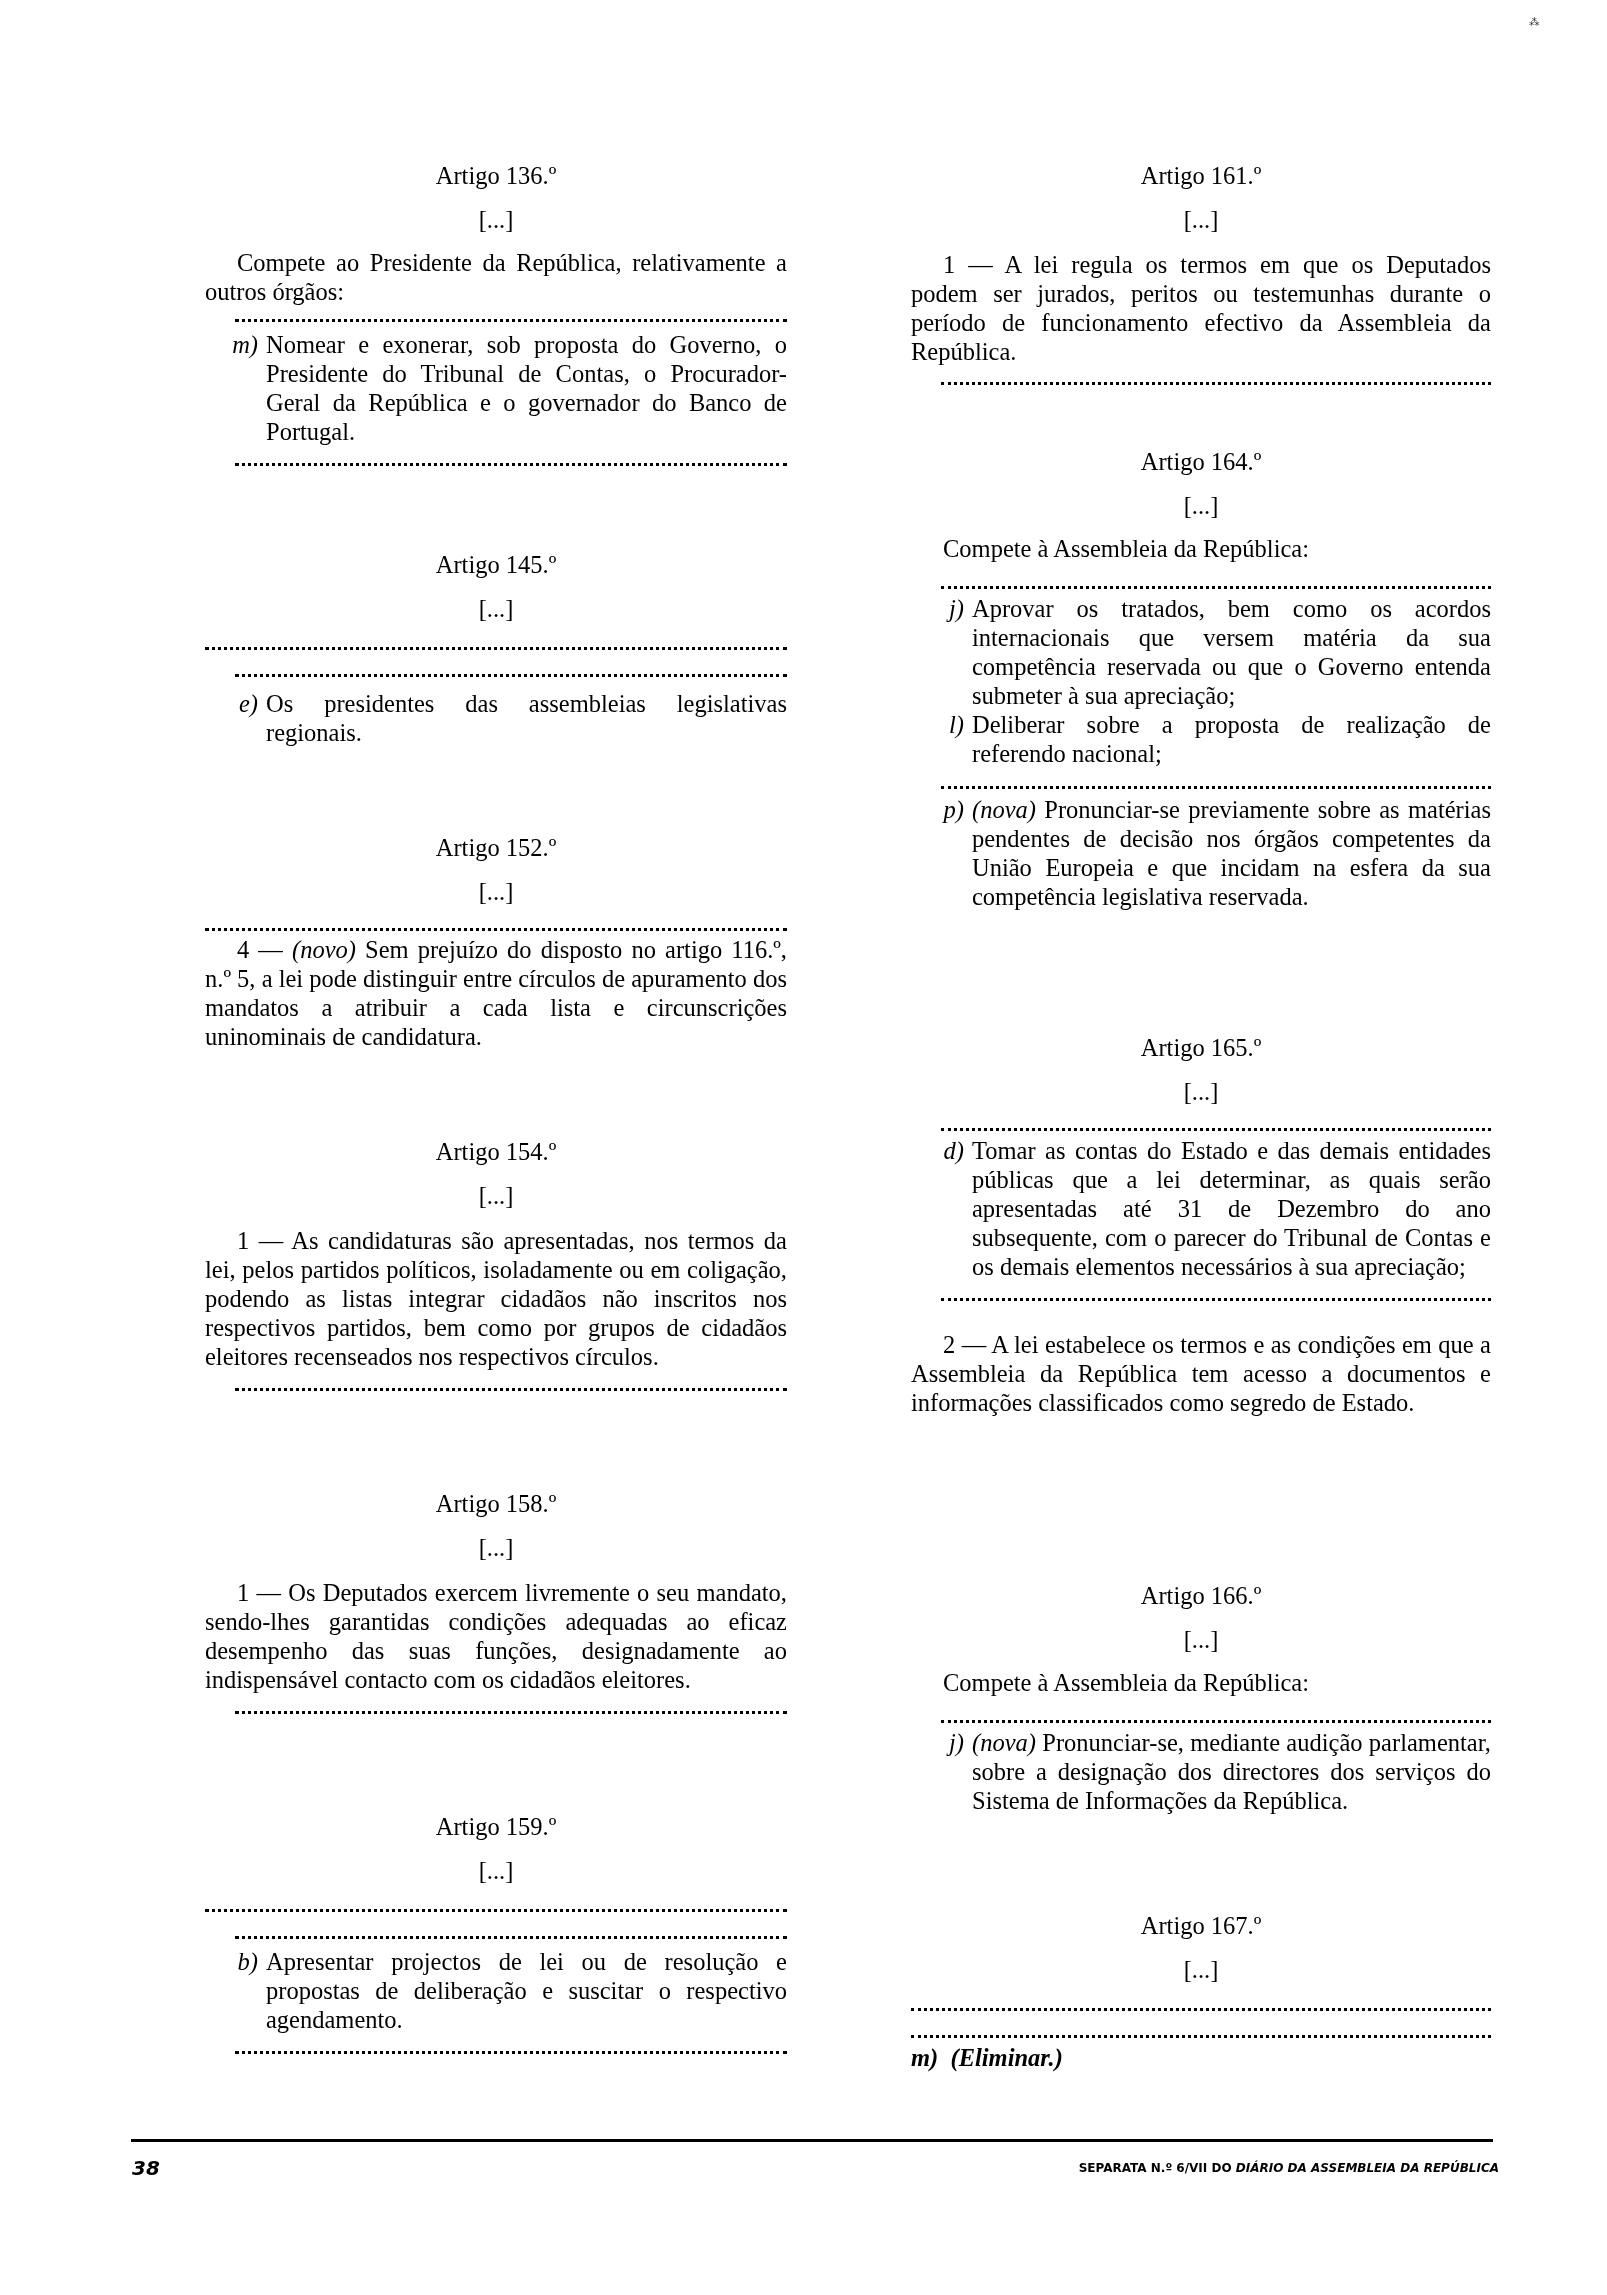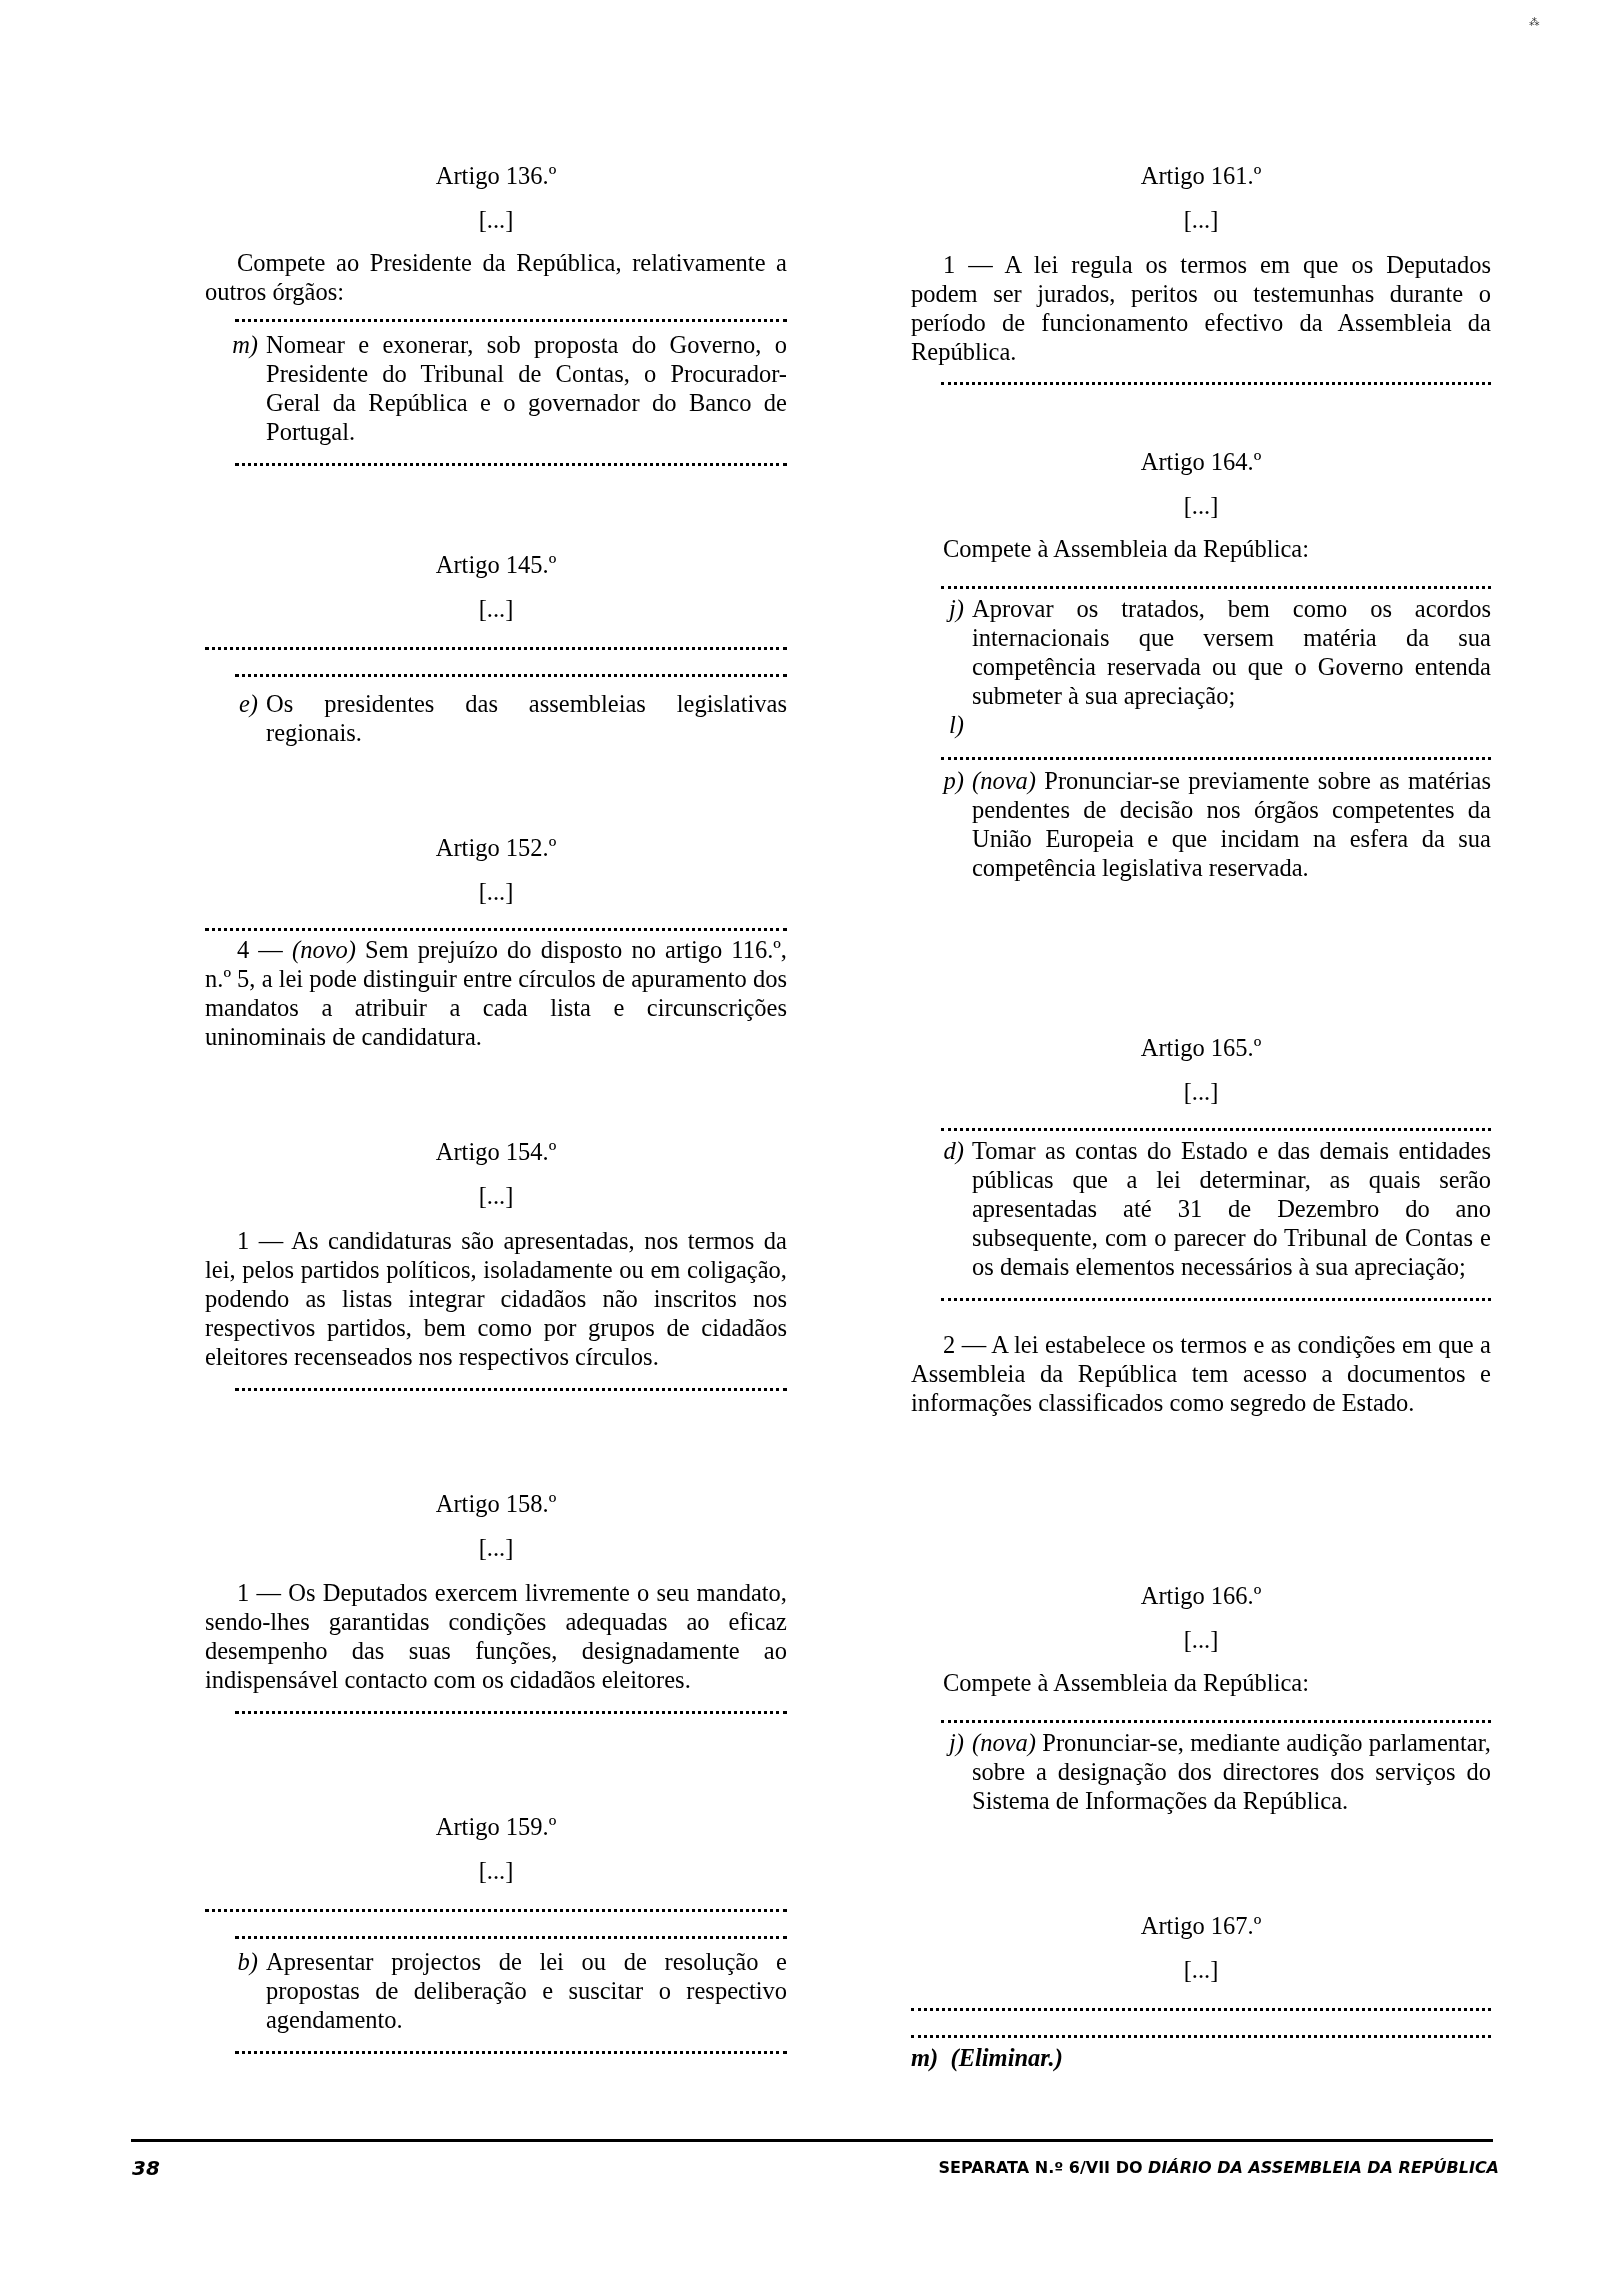--- a/index.html
+++ b/index.html
@@ -18,21 +18,21 @@
   .dots.item { margin-left: 30px; }
   .item { display: flex; margin: 0; }
   .item .lbl { width: 61px; flex: 0 0 61px; text-align: right; padding-right: 8px; box-sizing: border-box;
                font-size: 24.5px; line-height: 29px; font-style: italic; }
   .item .txt { flex: 1; font-size: 24.5px; line-height: 29px; text-align: justify; }
   .it { font-style: italic; }
   .footer-rule { position: absolute; left: 131px; width: 1362px; top: 2139px; height: 2.6px; background: #000; }
   .page-num { position: absolute; left: 132px; top: 2157px; font-family: "DejaVu Sans", sans-serif;
               font-weight: bold; font-style: italic; font-size: 20px; line-height: 22.5px; }
   .running { position: absolute; right: 109px; top: 2159px; font-family: "DejaVu Sans", sans-serif;
-             font-weight: bold; font-size: 16px; line-height: 18.5px; letter-spacing: 0px; }
+             font-weight: bold; font-size: 12px; line-height: 18.5px; letter-spacing: 0px; }
   .running .it { font-style: italic; }
   .corner-mark { position: absolute; left: 1529px; top: 16px; font-size: 10.6px; color: #333;
                  font-family: "DejaVu Sans", sans-serif; }
 </style>
 </head>
 <body>
 
 <div class="corner-mark">⁂</div>
 
 <div class="col col-left">
@@ -107,20 +107,21 @@
     <p class="heading">Artigo 164.º</p>
     <p class="ellip" style="margin-top:14.5px">[...]</p>
     <p class="t indent" style="margin-top:14.5px">Compete à Assembleia da República:</p>
     <div class="dots item" style="margin-top:18.5px"></div>
     <div class="item" style="margin-top:5.3px">
       <span class="lbl">j)</span>
       <span class="txt">Aprovar os tratados, bem como os acordos internacionais que versem matéria da sua competência reservada ou que o Governo entenda submeter à sua apreciação;</span>
     </div>
     <div class="item">
       <span class="lbl">l)</span>
+      <span class="txt">Deliberar sobre a proposta de realização de referendo nacional;</span>
     </div>
     <div class="dots item" style="margin-top:14.5px"></div>
     <div class="item" style="margin-top:5.3px">
       <span class="lbl">p)</span>
       <span class="txt"><span class="it">(nova)</span><span> Pronunciar-se previamente sobre as matérias pendentes de decisão nos órgãos competentes da União Europeia e que incidam na esfera da sua competência legislativa reservada.</span></span>
     </div>
   </section>
 
   <section class="blk" style="top:1033px">
     <p class="heading">Artigo 165.º</p>

